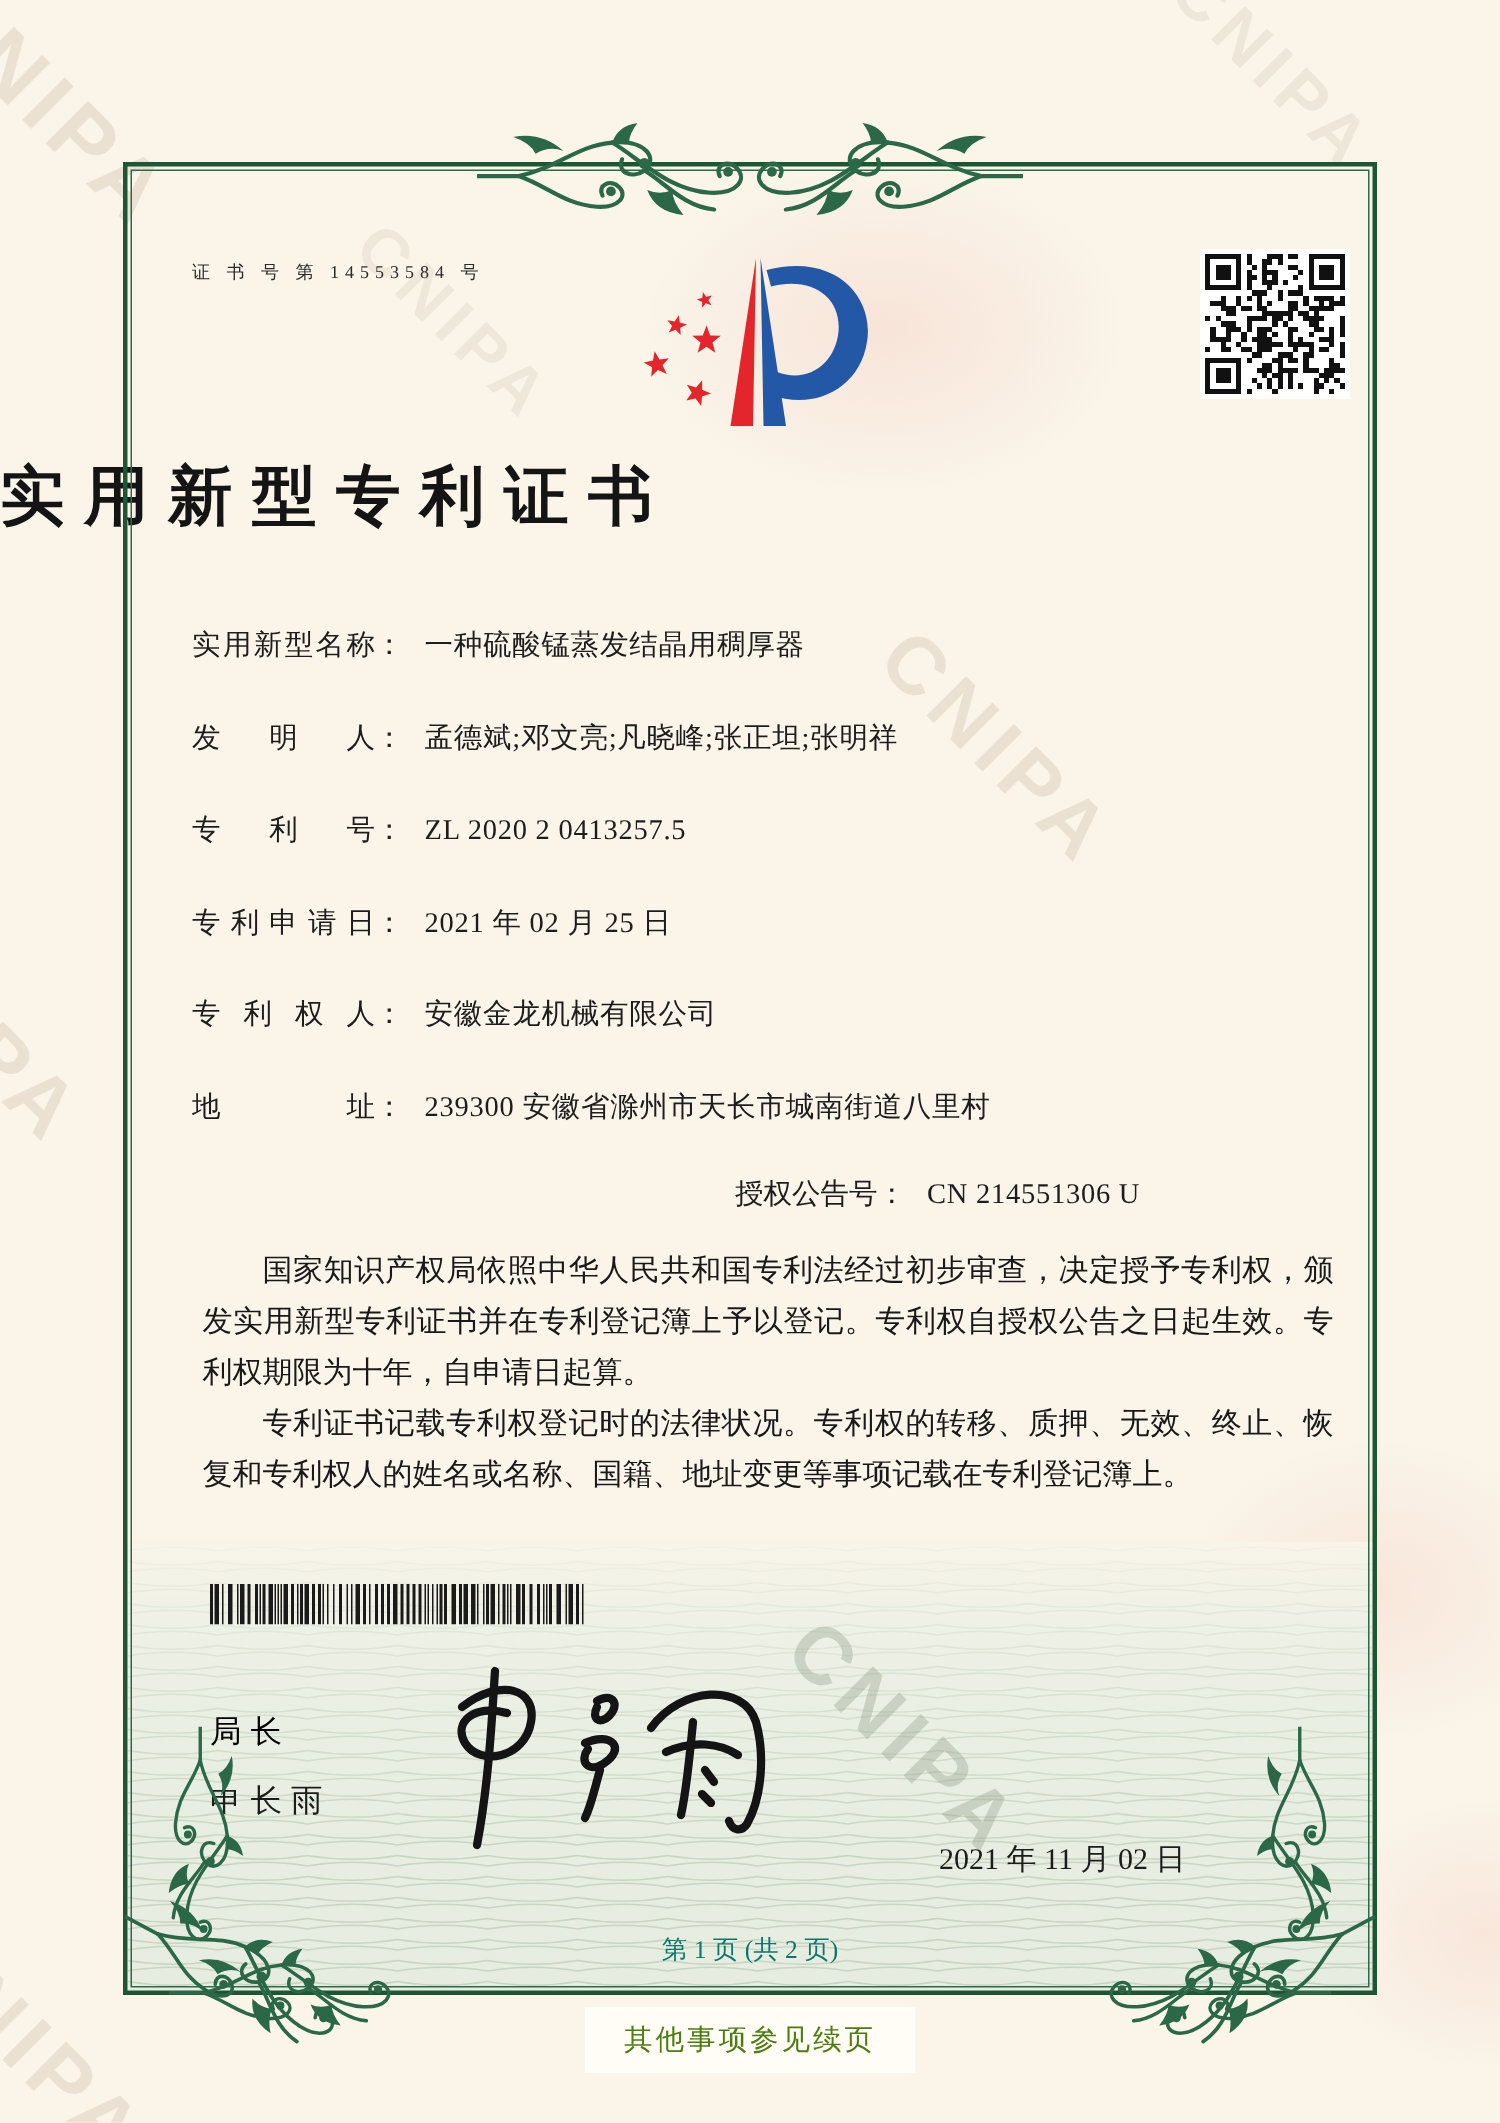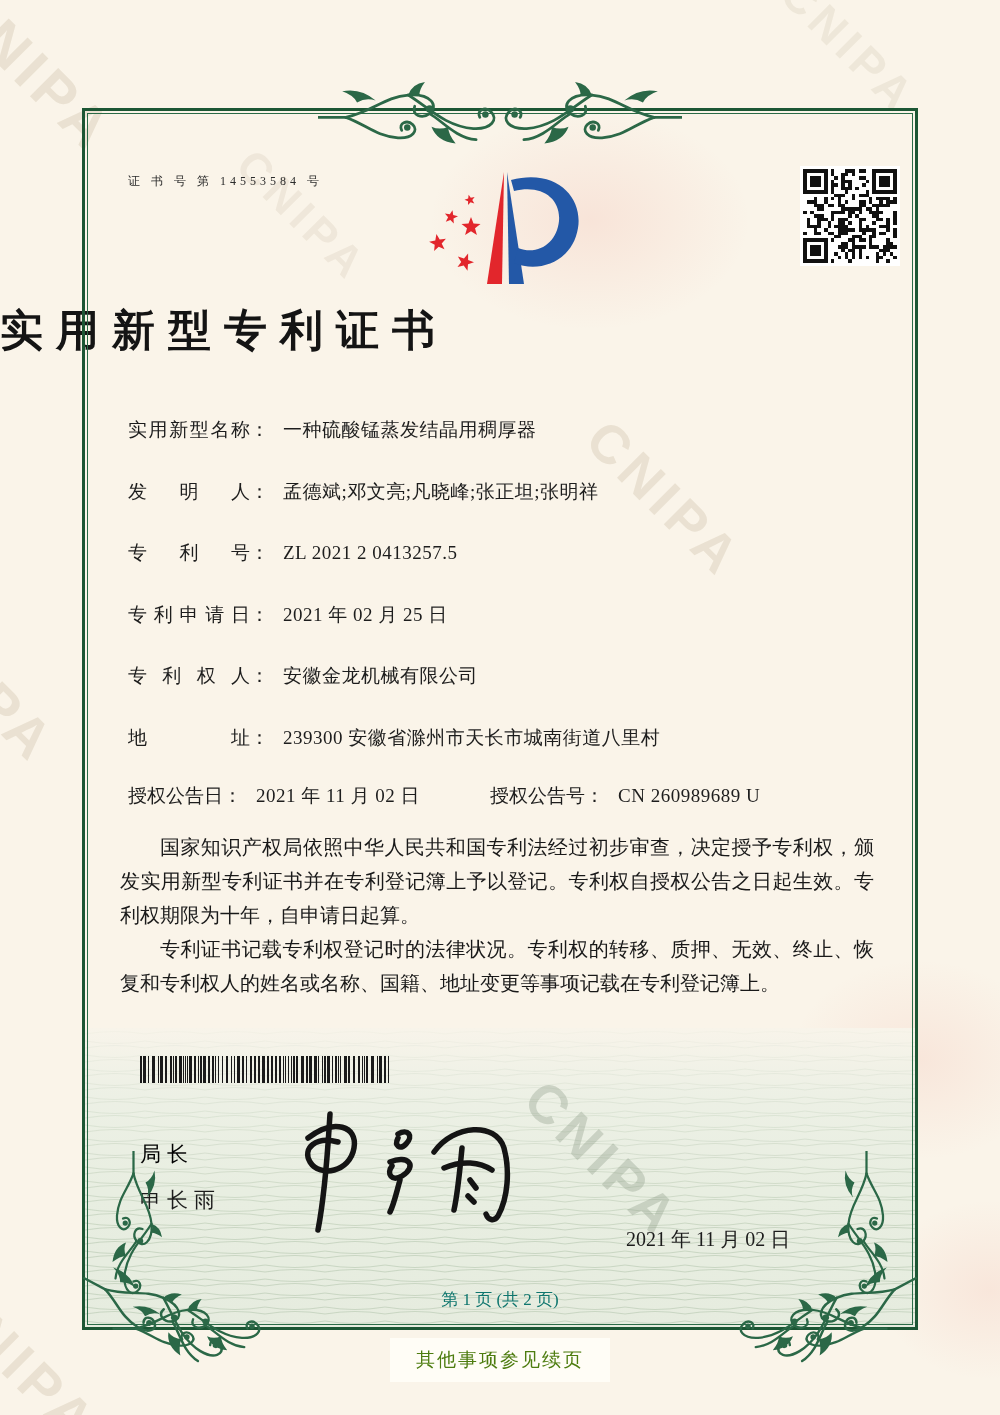--- a/index.html
+++ b/index.html
@@ -41,21 +41,21 @@
     font-size:43px;font-weight:bold;letter-spacing:13px;color:#141414;z-index:3;}
 
   .fields{position:absolute;left:128px;top:417px;width:752px;z-index:3;font-size:19px;color:#1d1d1d;}
   .frow{position:absolute;left:0;white-space:nowrap;}
   .flabel{display:inline-block;width:122px;text-align:justify;text-align-last:justify;vertical-align:bottom;}
   .fcolon{display:inline-block;}
   .fvalue{display:inline-block;margin-left:14px;letter-spacing:.5px;text-align:center;}
   .grant-right{position:absolute;left:362px;top:0;white-space:nowrap;}
   .glabel{display:inline-block;}
 
-  .body-text{position:absolute;left:120px;top:830px;width:754px;z-index:3;
+  .body-text{position:absolute;left:135px;top:830px;width:754px;z-index:3;
     font-size:20px;line-height:34px;text-align:justify;color:#191919;}
   .body-text p{margin:0;text-indent:2em;}
 
   .barcode{position:absolute;left:140px;top:1056px;width:252px;height:27px;z-index:3;}
 
   .director-label{position:absolute;left:140px;top:1140px;font-size:21px;letter-spacing:6px;color:#000000;z-index:3;}
   .director-name{position:absolute;left:140px;top:1186px;font-size:21px;letter-spacing:6px;color:#1c1c1c;z-index:3;}
   .signature{position:absolute;left:262px;top:1104px;width:280px;height:130px;z-index:3;}
 
   .issue-date{position:absolute;left:626px;top:1226px;font-size:20px;color:#1c1c1c;z-index:3;}
@@ -449,37 +449,34 @@
 <div class="title">实用新型专利证书</div>
 
 <div class="fields">
   <div class="frow" style="top:0px;">
     <span class="flabel">实用新型名称</span><span class="fcolon">：</span><span class="fvalue">一种硫酸锰蒸发结晶用稠厚器</span>
   </div>
   <div class="frow" style="top:62px;">
     <span class="flabel">发明人</span><span class="fcolon">：</span><span class="fvalue">孟德斌;邓文亮;凡晓峰;张正坦;张明祥</span>
   </div>
   <div class="frow" style="top:123px;">
-    <span class="flabel">专利号</span><span class="fcolon">：</span><span class="fvalue">ZL 2021 2 0413257.5</span>
+    <span class="flabel">专利号</span><span class="fcolon">：</span><span class="fvalue">ZL 2020 2 0413257.5</span>
   </div>
   <div class="frow" style="top:185px;">
     <span class="flabel">专利申请日</span><span class="fcolon">：</span><span class="fvalue">2021 年 02 月 25 日</span>
   </div>
   <div class="frow" style="top:246px;">
     <span class="flabel">专利权人</span><span class="fcolon">：</span><span class="fvalue">安徽金龙机械有限公司</span>
   </div>
   <div class="frow" style="top:308px;">
     <span class="flabel">地址</span><span class="fcolon">：</span><span class="fvalue">239300  安徽省滁州市天长市城南街道八里村</span>
   </div>
   <div class="frow" style="top:366px;">
-    <span>
-      <span class="glabel">授权公告日</span><span class="fcolon">：</span><span class="fvalue">2021 年 11 月 02 日</span>
-    </span>
     <span class="grant-right">
-      <span class="glabel">授权公告号</span><span class="fcolon">：</span><span class="fvalue">CN 260989689 U</span>
+      <span class="glabel">授权公告号</span><span class="fcolon">：</span><span class="fvalue">CN 214551306 U</span>
     </span>
   </div>
 </div>
 
 <div class="body-text">
   <p>国家知识产权局依照中华人民共和国专利法经过初步审查，决定授予专利权，颁发实用新型专利证书并在专利登记簿上予以登记。专利权自授权公告之日起生效。专利权期限为十年，自申请日起算。</p>
   <p>专利证书记载专利权登记时的法律状况。专利权的转移、质押、无效、终止、恢复和专利权人的姓名或名称、国籍、地址变更等事项记载在专利登记簿上。</p>
 </div>
 
 <svg class="barcode" id="barcode" viewBox="0 0 252 27" preserveAspectRatio="none">

